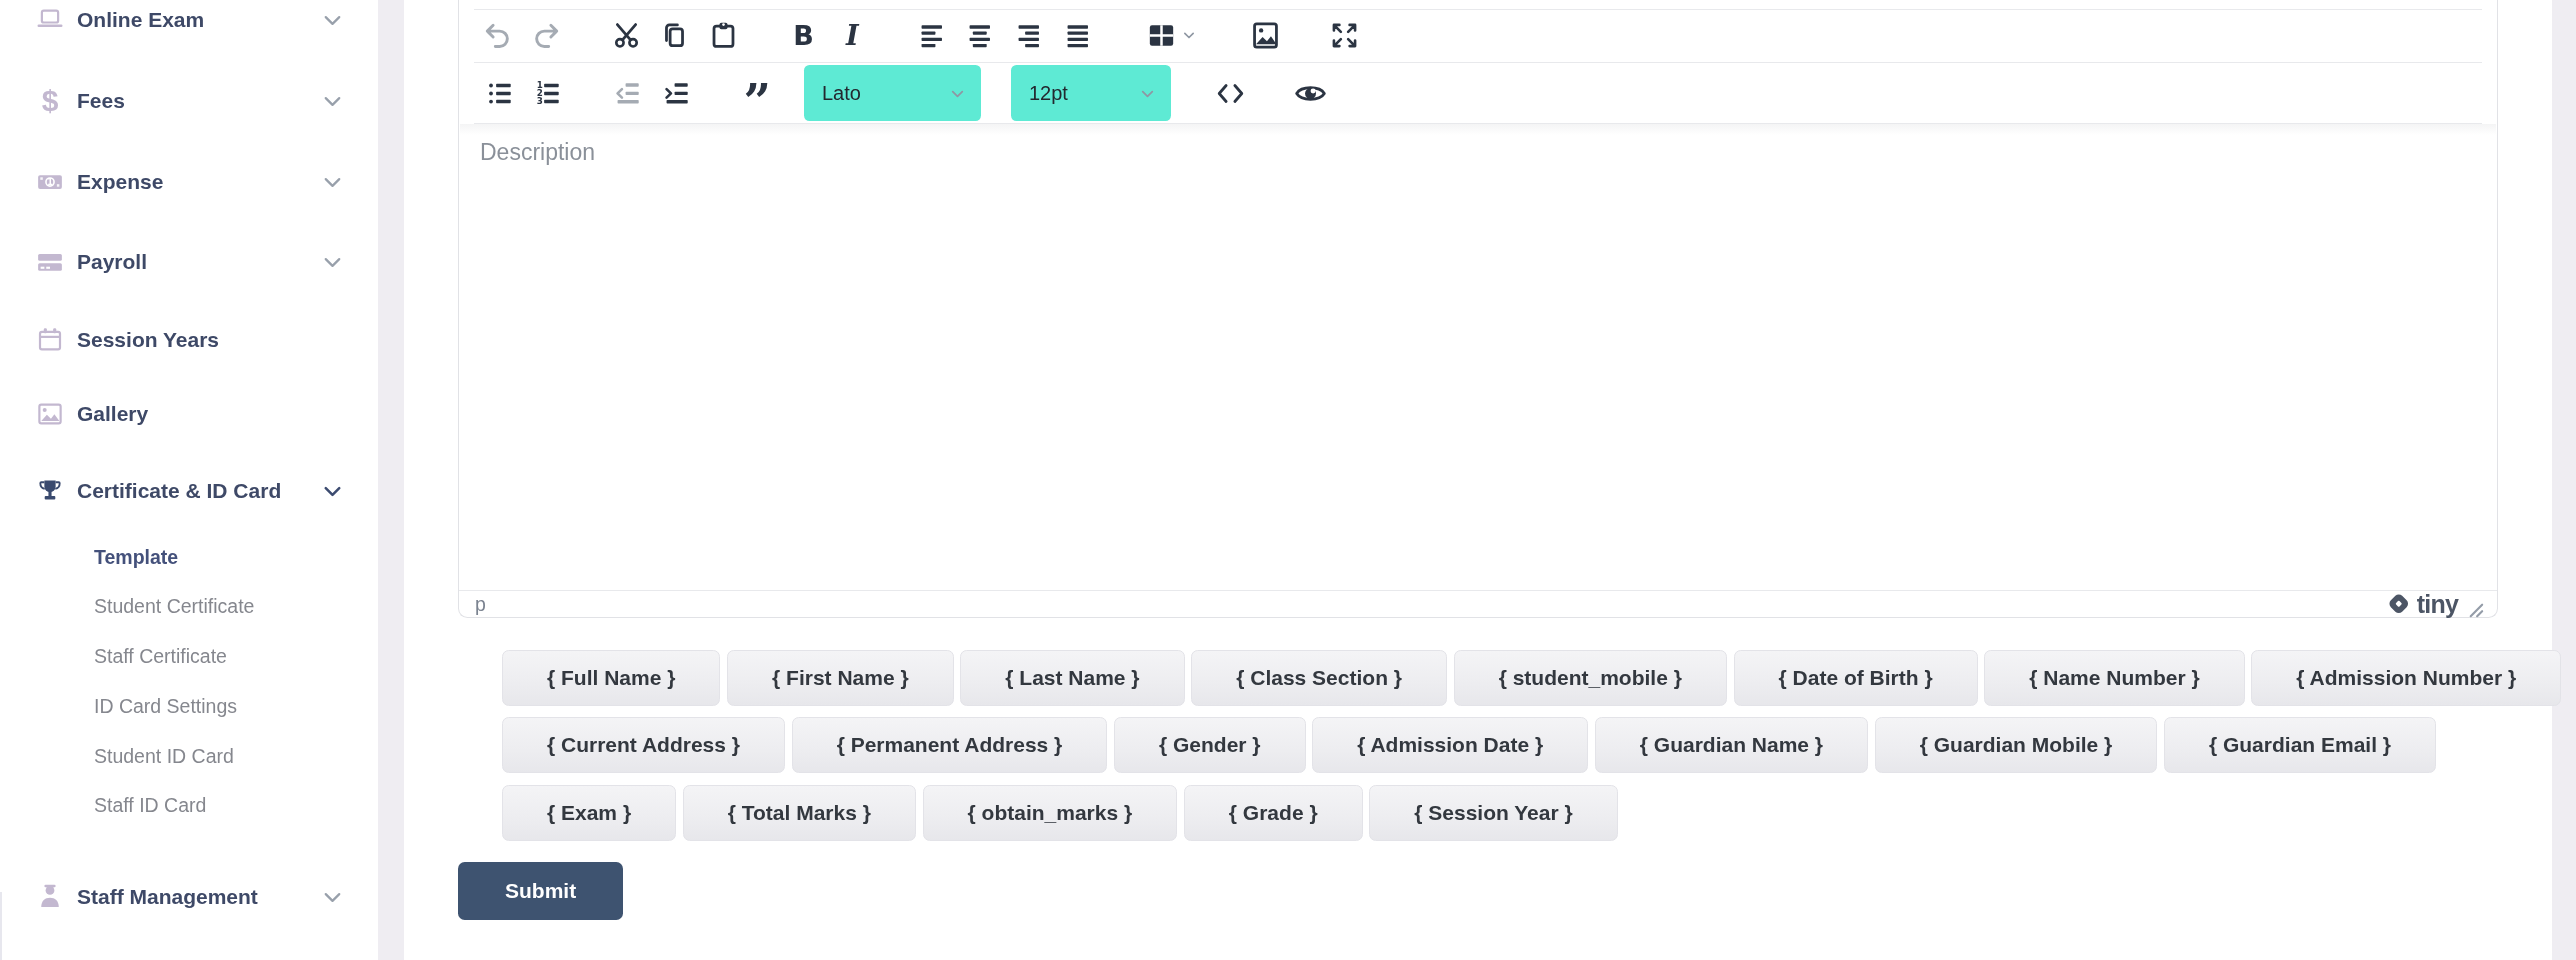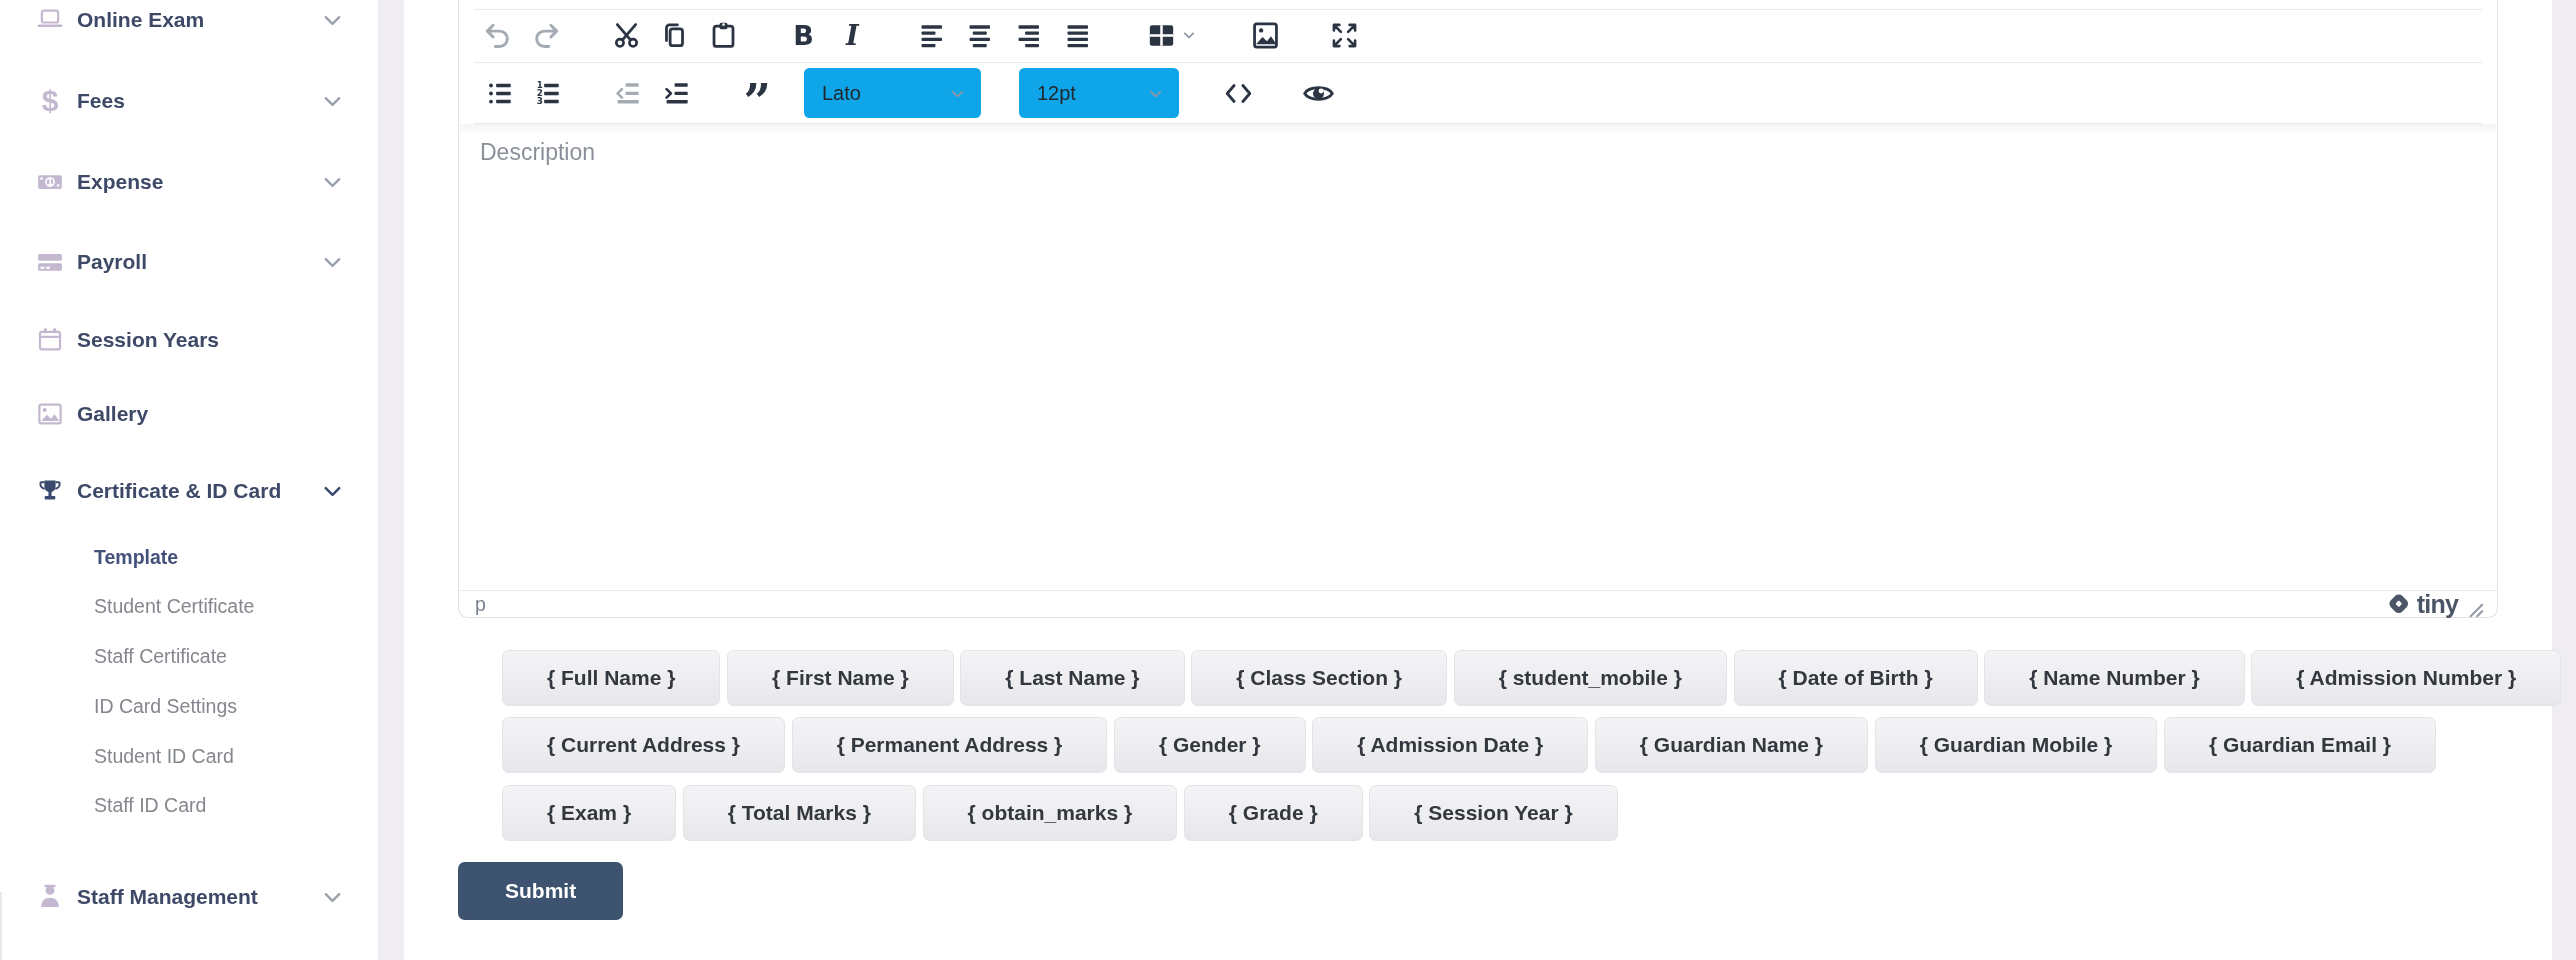--- a/index.html
+++ b/index.html
@@ -36,24 +36,24 @@
   .tb{width:38px;height:38px;display:flex;align-items:center;justify-content:center;
       color:#2b3442;border-radius:4px;cursor:pointer;flex:0 0 auto;margin-right:10.8px;}
   .tb.dis{color:#a5abb3;}
   .tb.gap{margin-left:31px;}
   .tb svg{display:block;}
   .tb .bold-glyph{font-size:27px;font-weight:800;font-family:"DejaVu Sans",sans-serif;}
   .tb .italic-glyph{font-size:27px;font-style:italic;font-weight:600;font-family:"DejaVu Serif",serif;}
   .tb .quote-glyph{font-size:48px;line-height:20px;font-weight:700;font-family:"DejaVu Serif",serif;
                    transform:translateY(9.4px);}
   .tb-wide{width:65px;}
-  .select{height:50px;border-radius:5.4px;background:#0ea5e9;display:flex;align-items:center;
+  .select{height:56px;border-radius:5.4px;background:#5eead4;display:flex;align-items:center;
           justify-content:space-between;cursor:pointer;flex:0 0 auto;}
   .select-font{width:177px;margin-left:17.5px;}
-  .select-size{width:160px;margin-left:38px;}
+  .select-size{width:160px;margin-left:30px;}
   .select .sel-label{font-size:20px;color:#23282f;padding-left:17.5px;}
   .select .sel-chev{width:23px;height:23px;color:#8f97a3;margin-right:12px;}
   .content-area{position:absolute;left:0;right:0;top:124px;height:466px;cursor:text;}
   .placeholder{position:absolute;left:21px;top:15px;font-size:23px;color:#8a9099;}
   .statusbar{position:absolute;left:0;right:0;top:590px;height:27px;border-top:1.3px solid #e8e9ec;
              display:flex;align-items:center;justify-content:space-between;padding:0 12px 0 16px;box-sizing:border-box;}
   .elempath{font-size:19.5px;color:#7b8390;}
   .sb-right{display:flex;align-items:flex-end;gap:0;}
   .tiny-logo{display:flex;align-items:center;gap:5.4px;cursor:pointer;}
   .tiny-word{font-size:25px;font-weight:700;color:#4c5565;letter-spacing:-0.7px;}

